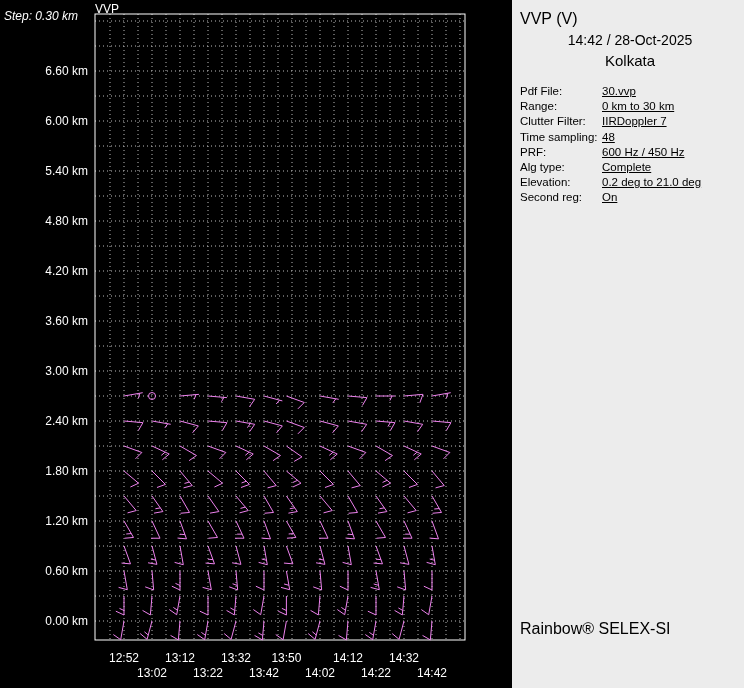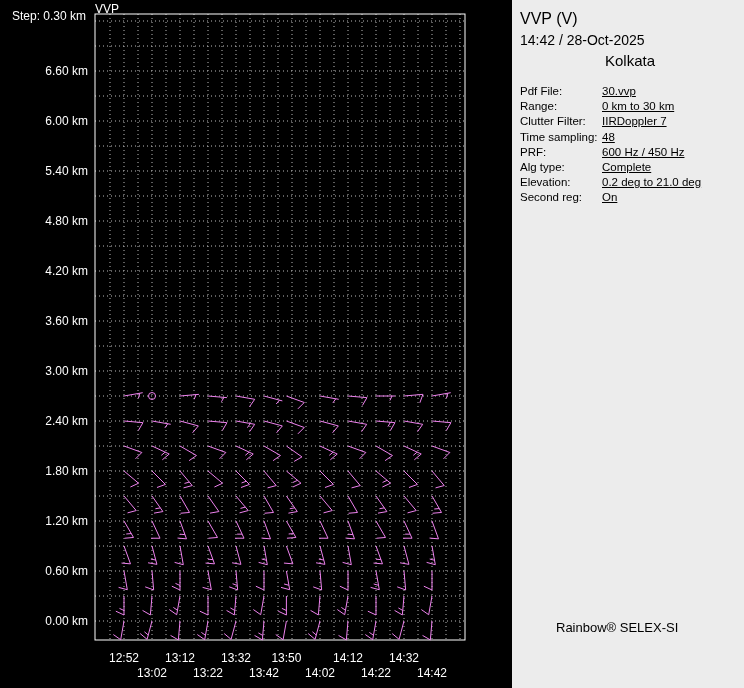--- a/index.html
+++ b/index.html
@@ -1,29 +1,29 @@
 <!DOCTYPE html>
 <html><head>
 <meta charset="utf-8">
 <style>
   html,body{margin:0;padding:0;background:#000;}
   .app{position:relative;width:744px;height:688px;display:flex;font-family:"Liberation Sans",sans-serif;overflow:hidden;}
   .plot-wrap{position:relative;flex:0 0 512px;width:512px;height:688px;background:#000;}
   .plot-title{position:absolute;top:2px;left:95px;width:370px;text-align:left;color:#fff;font-size:12px;}
-  .step-label{position:absolute;top:9px;left:12px;color:#fff;font-size:12px;white-space:nowrap;}
+  .step-label{position:absolute;top:9px;left:4px;color:#fff;font-size:12px;white-space:nowrap;font-style:italic;}
   .plot-svg{position:absolute;top:0;left:0;}
   .info-panel{flex:1;background:#ececec;color:#000;position:relative;box-sizing:border-box;padding:8px 4px 0 8px;}
   .panel-title{text-align:left;font-size:16px;margin-top:2px;}
-  .panel-datetime{text-align:left;font-size:14px;margin-top:4px;}
+  .panel-datetime{text-align:center;font-size:14px;margin-top:4px;}
   .panel-site{text-align:center;font-size:15px;margin-top:4px;}
   .fields{margin-top:15px;font-size:11.5px;line-height:1.32;}
   .field-row{display:flex;white-space:nowrap;align-items:flex-end;}
   .field-label{min-width:80px;padding-right:2px;}
   .field-value{white-space:nowrap;text-decoration:underline;}
-  .branding{position:absolute;left:8px;top:620px;font-size:13px;margin-left:36px;}
+  .branding{position:absolute;left:8px;top:620px;font-size:16px;}
 </style>
 </head>
 <body>
 
 <div class="app">
 
   <div class="plot-wrap">
     <svg id="plot-svg" class="plot-svg" width="512" height="688">
         <g>
           <line x1="110" y1="14" x2="110" y2="640" stroke="#bbbbbb" stroke-width="1" stroke-dasharray="1 3"></line>

